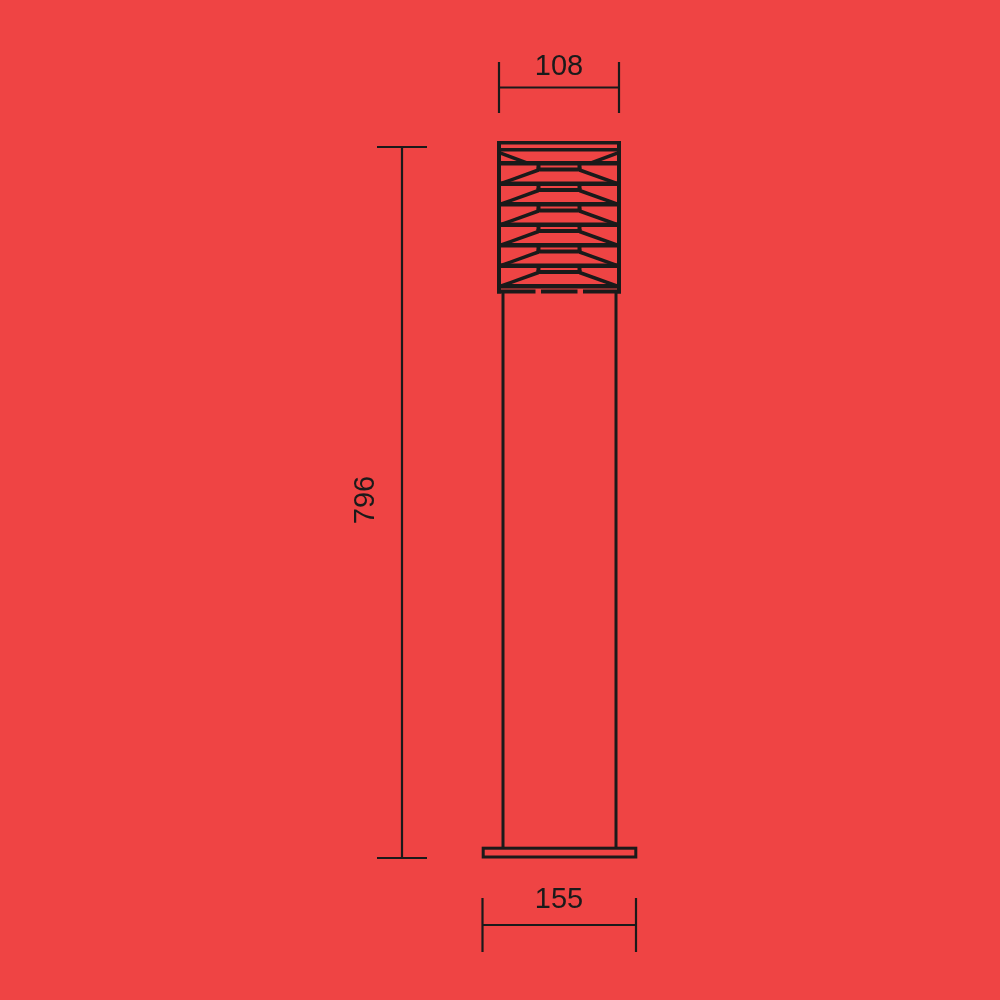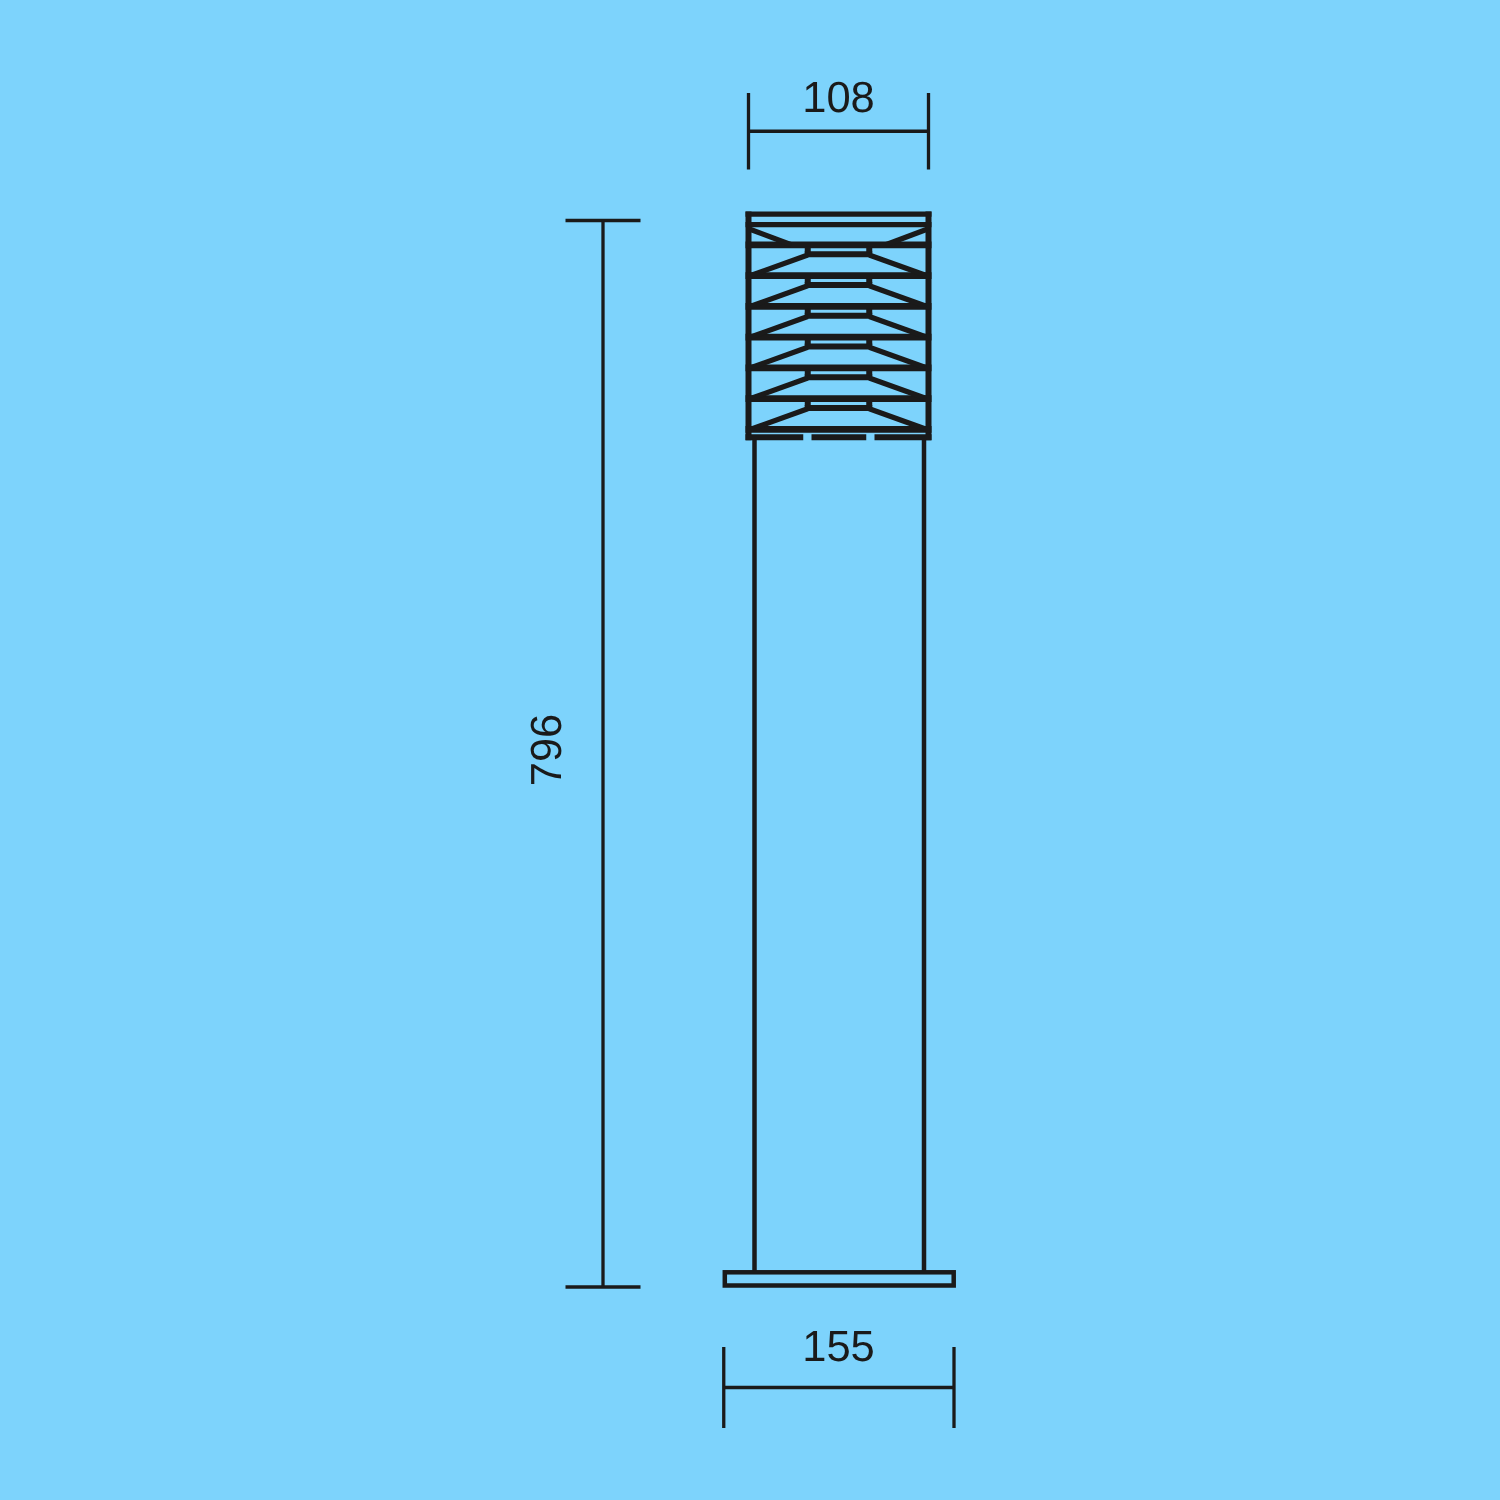--- a/index.html
+++ b/index.html
@@ -5,21 +5,21 @@
   html, body {
     margin: 0;
     padding: 0;
     background: #c8c8c8;
     font-family: "Liberation Sans", "DejaVu Sans", sans-serif;
   }
   .stage {
     position: relative;
     width: 1000px;
     height: 1000px;
-    background: #7dd3fc;
+    background: #ef4444;
     overflow: hidden;
   }
   .stage svg {
     display: block;
     width: 1000px;
     height: 1000px;
   }
   .dim-text {
     font-family: "Liberation Sans", "DejaVu Sans", sans-serif;
     font-size: 29px;

